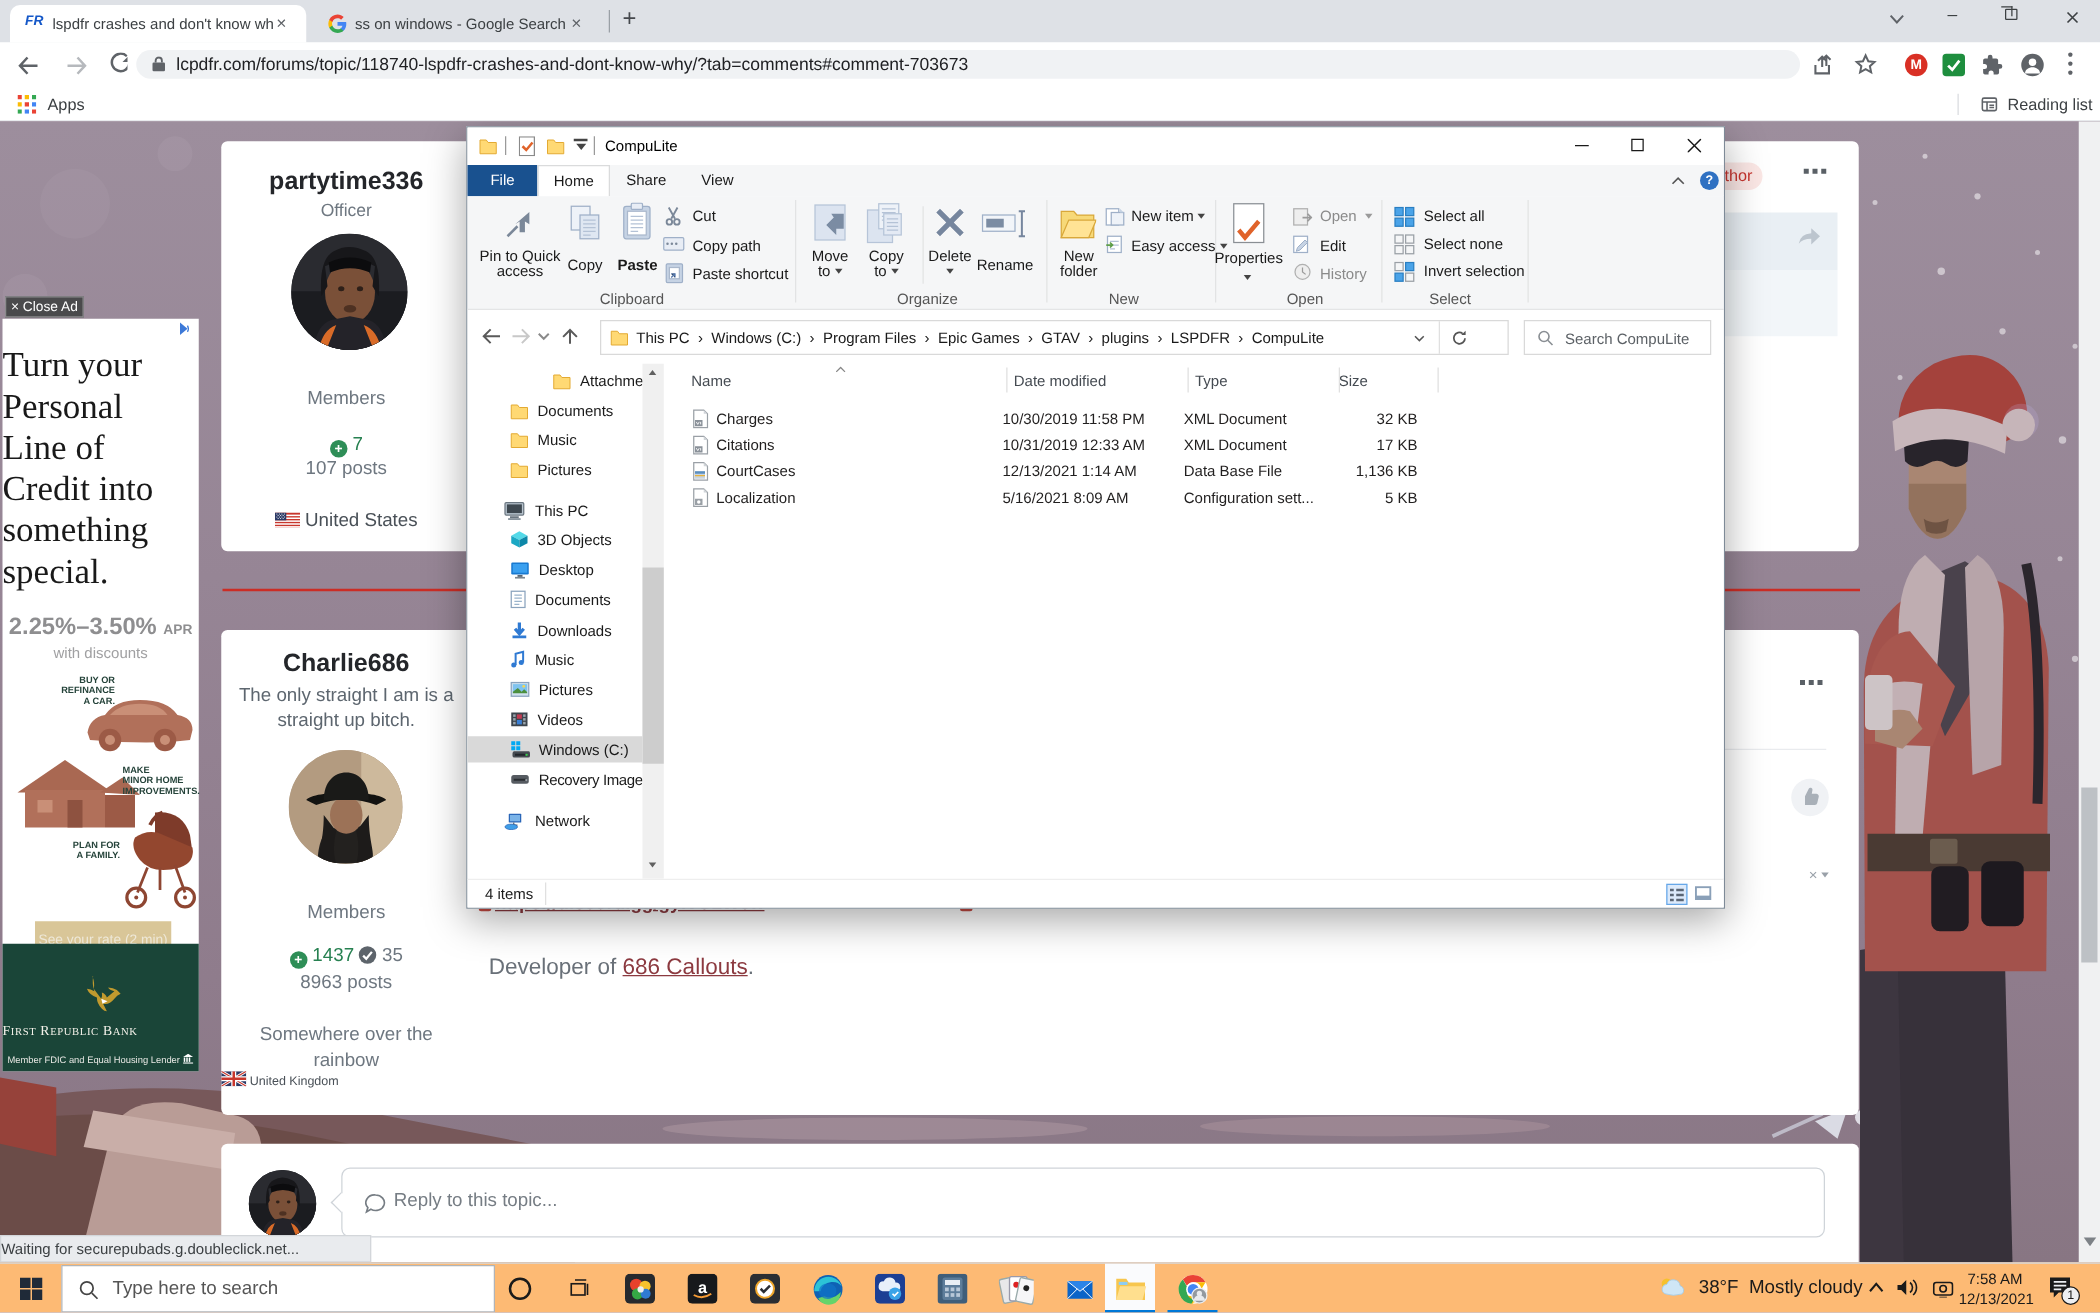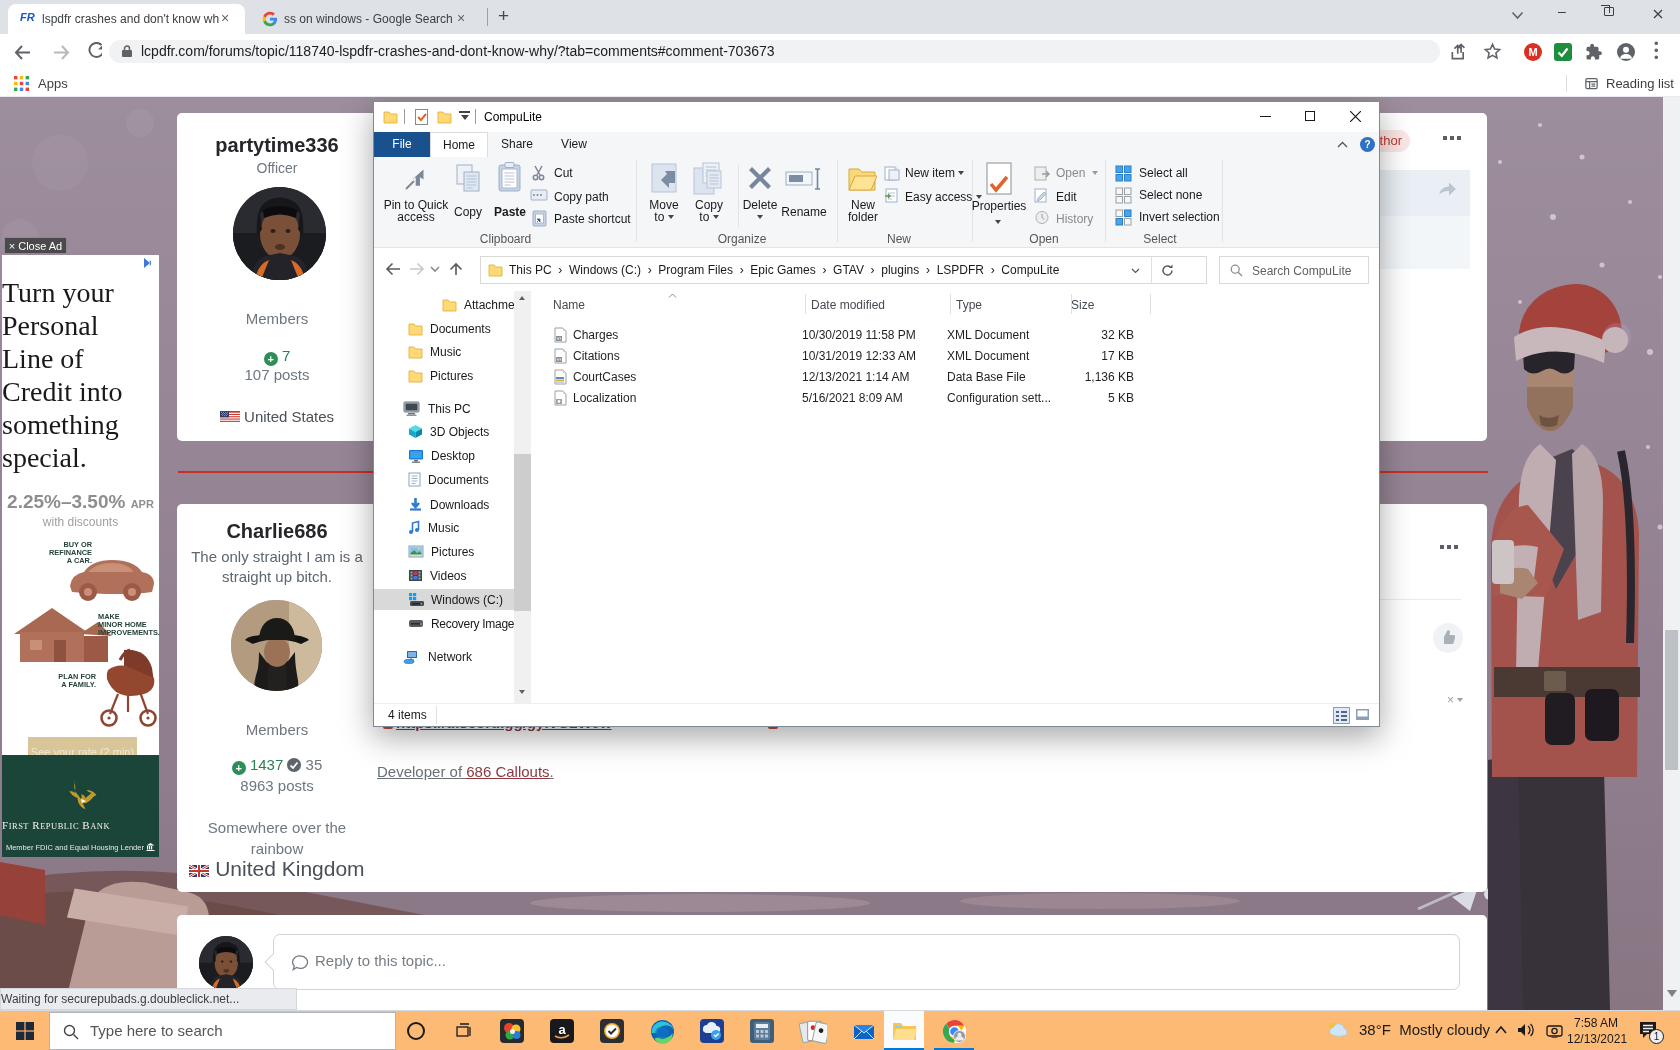--- a/index.html
+++ b/index.html
@@ -283,42 +283,42 @@
           <path d="M14 40 c6 -8 58 -8 64 0 l-8 4 c-14 -6 -34 -6 -48 0z" fill="#131311"></path>
           <path d="M28 40 c0 -14 8 -22 18 -22 s18 8 18 22z" fill="#1a1a18"></path>
         </svg>
     </div>
     <div class="abs gray" style="left:0; top:217px; width:200px; text-align:center; font-size:15px;">Members</div>
     <div class="abs" style="left:0; top:252px; width:200px; text-align:center; font-size:15px;"><span style="display:inline-block; width:14px; height:14px; border-radius:50%; background:#2e8e57; color:#fff; font-size:11px; line-height:14px; vertical-align:-2px; font-weight:bold;">+</span> <span style="color:#278151;">1437</span> <span style="display:inline-block; width:14px; height:14px; border-radius:50%; background:#5d646b; vertical-align:-2px;"><svg width="14" height="14" viewBox="0 0 14 14" fill="none" stroke="#fff" stroke-width="1.8">
             <path d="M3.5 7.5 L6 10 L10.5 4.5"></path>
           </svg></span> <span class="gray">35</span></div>
     <div class="abs gray" style="left:0; top:273px; width:200px; text-align:center; font-size:15px;">8963 posts</div>
     <div class="abs gray" style="left:0; top:313px; width:200px; text-align:center; font-size:15px; line-height:21px;">Somewhere over the<br>rainbow</div>
-    <div class="abs" style="left:0; top:353px; width:200px; text-align:center; font-size:21px; color:#495057;"><svg width="20" height="12" viewBox="0 0 20 12" style="vertical-align:-1px;">
+    <div class="abs" style="left:0; top:353px; width:200px; text-align:left; font-size:10px; color:#495057;"><svg width="20" height="12" viewBox="0 0 20 12" style="vertical-align:-1px;">
           <rect width="20" height="12" fill="#2c3a66"></rect>
           <path d="M0 0 L20 12 M20 0 L0 12" stroke="#fff" stroke-width="2.4"></path>
           <path d="M0 0 L20 12 M20 0 L0 12" stroke="#c8372d" stroke-width="1"></path>
           <path d="M10 0 V12 M0 6 H20" stroke="#fff" stroke-width="4"></path>
           <path d="M10 0 V12 M0 6 H20" stroke="#c8372d" stroke-width="2"></path>
         </svg> United Kingdom</div>
 
     <div class="abs" style="left:1263px; top:31px;"><span style="display:inline-block;width:4px;height:4px;background:#5a6066;margin-right:3px;"></span><span style="display:inline-block;width:4px;height:4px;background:#5a6066;margin-right:3px;"></span><span style="display:inline-block;width:4px;height:4px;background:#5a6066;"></span></div>
     <div class="abs" style="left:223px; top:95px; width:1061px; height:1px; background:#e9ebee;"></div>
     <div class="abs" style="left:1256px; top:119px; width:30px; height:30px; border-radius:50%; background:#f0f2f5;">
       <svg width="30" height="30" viewBox="0 0 24 24" fill="#a9b0b8">
           <path d="M8 11 l3-6 a1.6 1.6 0 0 1 3 .8 L13.4 9 H17 a2 2 0 0 1 2 2.4 l-1.2 5 A2 2 0 0 1 15.8 18 H8z" transform="scale(0.8) translate(3,3)"></path>
         </svg>
     </div>
     <div class="abs" style="left:1270px; top:189px; color:#9aa1a9; font-size:12px;">× <i class="tri" style="border-top-color:#9aa1a9;"></i></div>
   </div>
 
   <div class="abs" style="left:383px; top:622px; width:10px; height:10px; background:#c24a42; border-radius:2px;"></div>
     <div class="abs" style="left:396px; top:617px; font-size:15px; font-weight:bold; color:#8c3a40; text-decoration:underline;">https://discord.gg/gyfvG2Wew</div>
     <div class="abs" style="left:768px; top:622px; width:10px; height:10px; background:#c24a42; border-radius:2px;"></div>
-  <div class="abs" style="left:377px; top:666px; font-size:15px; color:#697078;text-decoration:underline;">Developer of <span style="color:#8c3a40; text-decoration:underline;">686 Callouts</span>.</div>
+  <div class="abs" style="left:391px; top:666px; font-size:18px; color:#697078;">Developer of <span style="color:#8c3a40; text-decoration:underline;">686 Callouts</span>.</div>
 
   <div class="card" style="left:177px; top:818px; width:1310px; height:95px; border-radius:5px 5px 0 0;">
     <div class="abs" style="left:22px; top:21px; width:54px; height:54px; border-radius:50%; overflow:hidden; background:#17181c;">
       <svg width="54" height="54" viewBox="0 0 93 93">
           <rect width="93" height="93" fill="#2a2b30"></rect>
           <rect x="0" y="46" width="93" height="47" fill="#1b1c20"></rect>
           <ellipse cx="47" cy="47" rx="20" ry="25" fill="#7a5038"></ellipse>
           <path d="M24 50 q-2 -30 10 -36 q12 -7 26 0 q12 6 10 36 l-5 -8 2 -16 q-18 -10 -40 0 l2 16z" fill="#17171a"></path>
           <path d="M30 23 q17 -8 34 0 l-1 8 q-16 -7 -32 0z" fill="#0c0c0e"></path>
           <ellipse cx="40" cy="44" rx="2.5" ry="2" fill="#2e2019"></ellipse>

